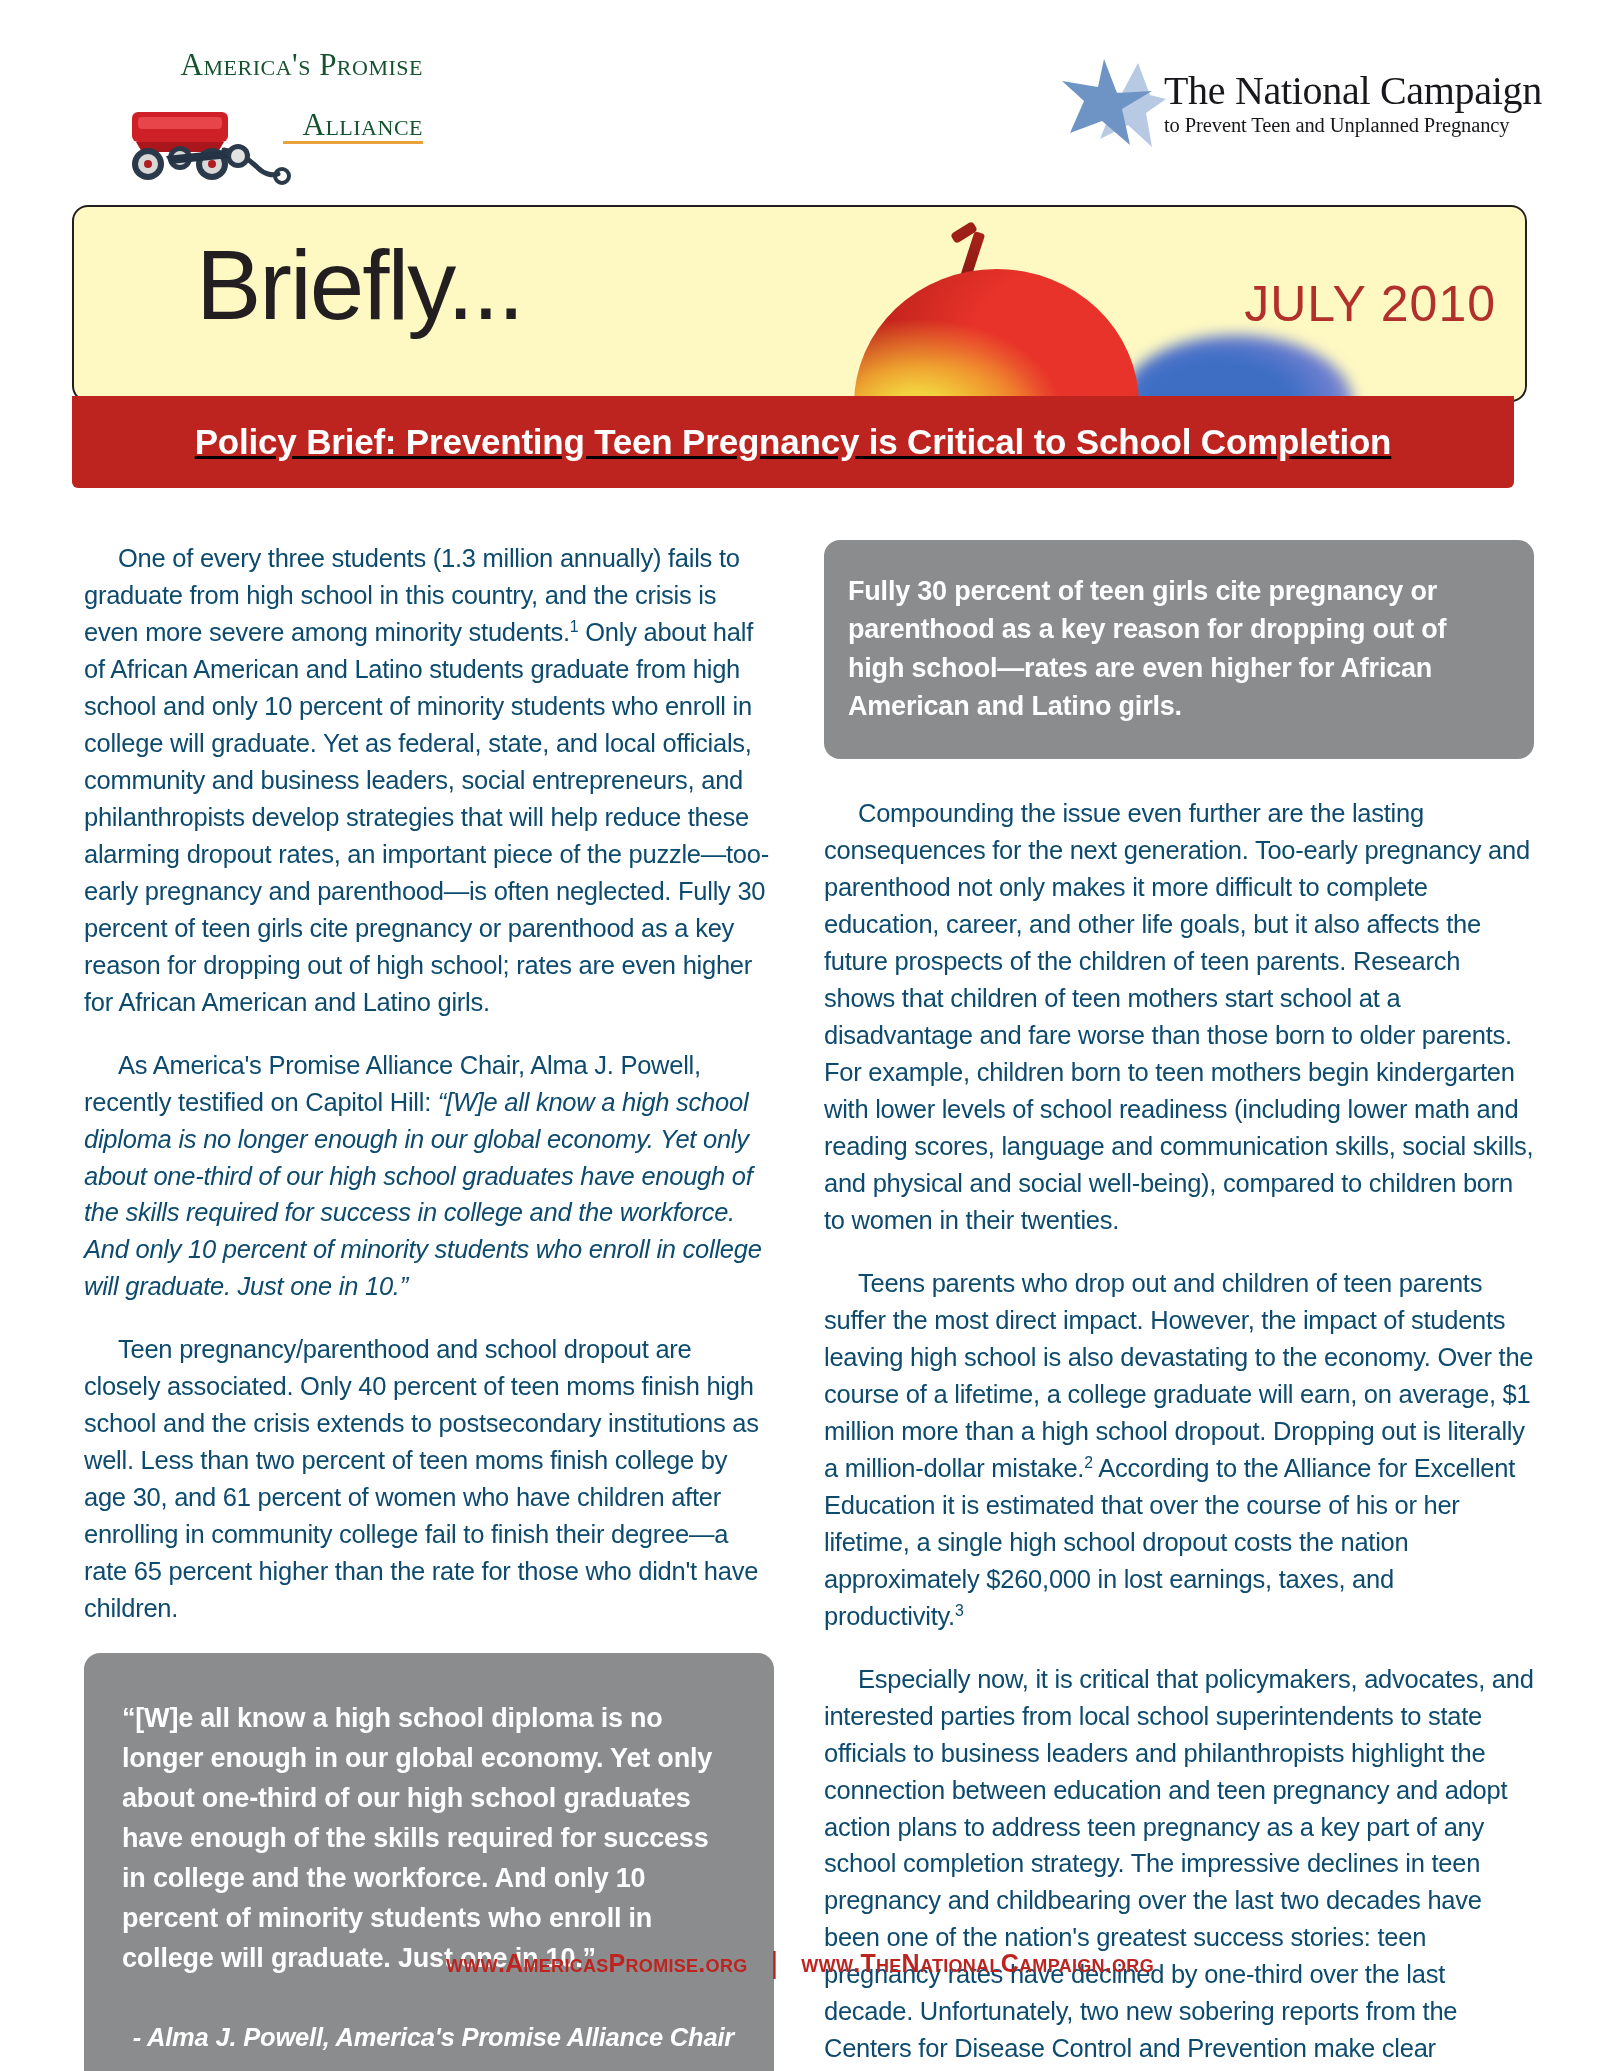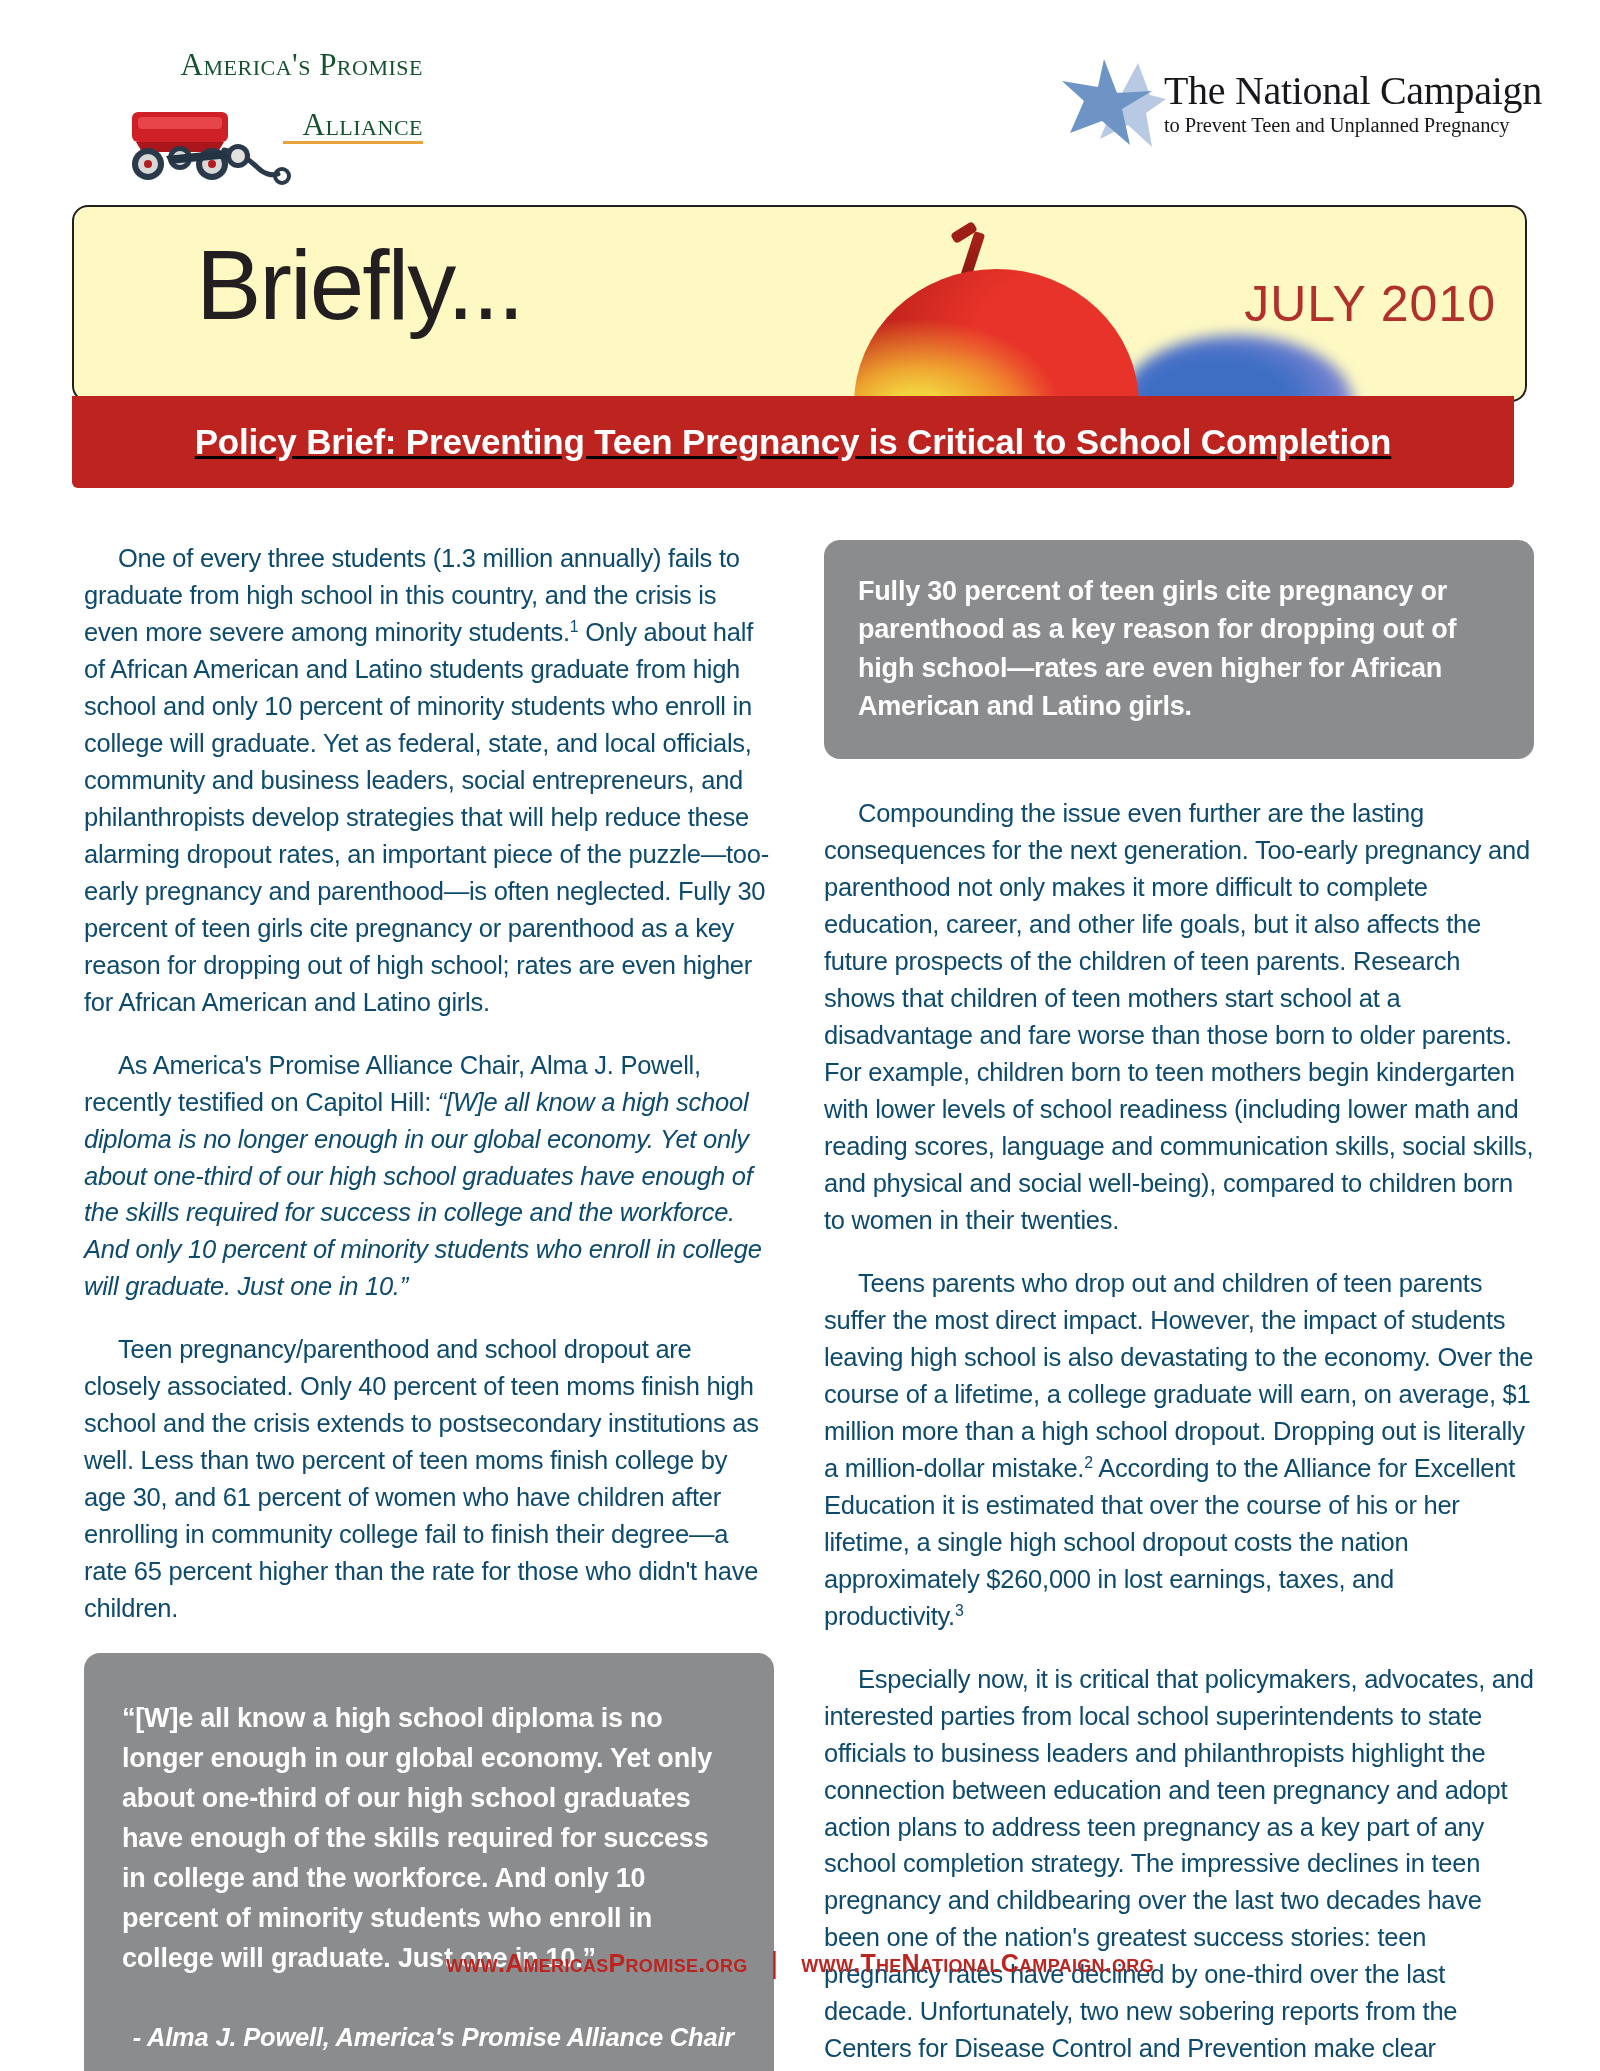--- a/index.html
+++ b/index.html
@@ -249,21 +249,21 @@
   sup { font-size: 0.62em; vertical-align: super; line-height: 0; }
 
   
   .callout {
     background: #8b8c8e;
     border-radius: 16px;
     color: #ffffff;
     box-sizing: border-box;
   }
   .callout-right {
-    padding: 32px 34px 34px 34px;
+    padding: 32px 34px 34px 24px;
     margin-bottom: 36px;
   }
   .callout-right .ctext {
     font-size: 27px;
     font-weight: bold;
     line-height: 1.42;
     letter-spacing: -0.2px;
     margin: 0;
   }
   .callout-left {

